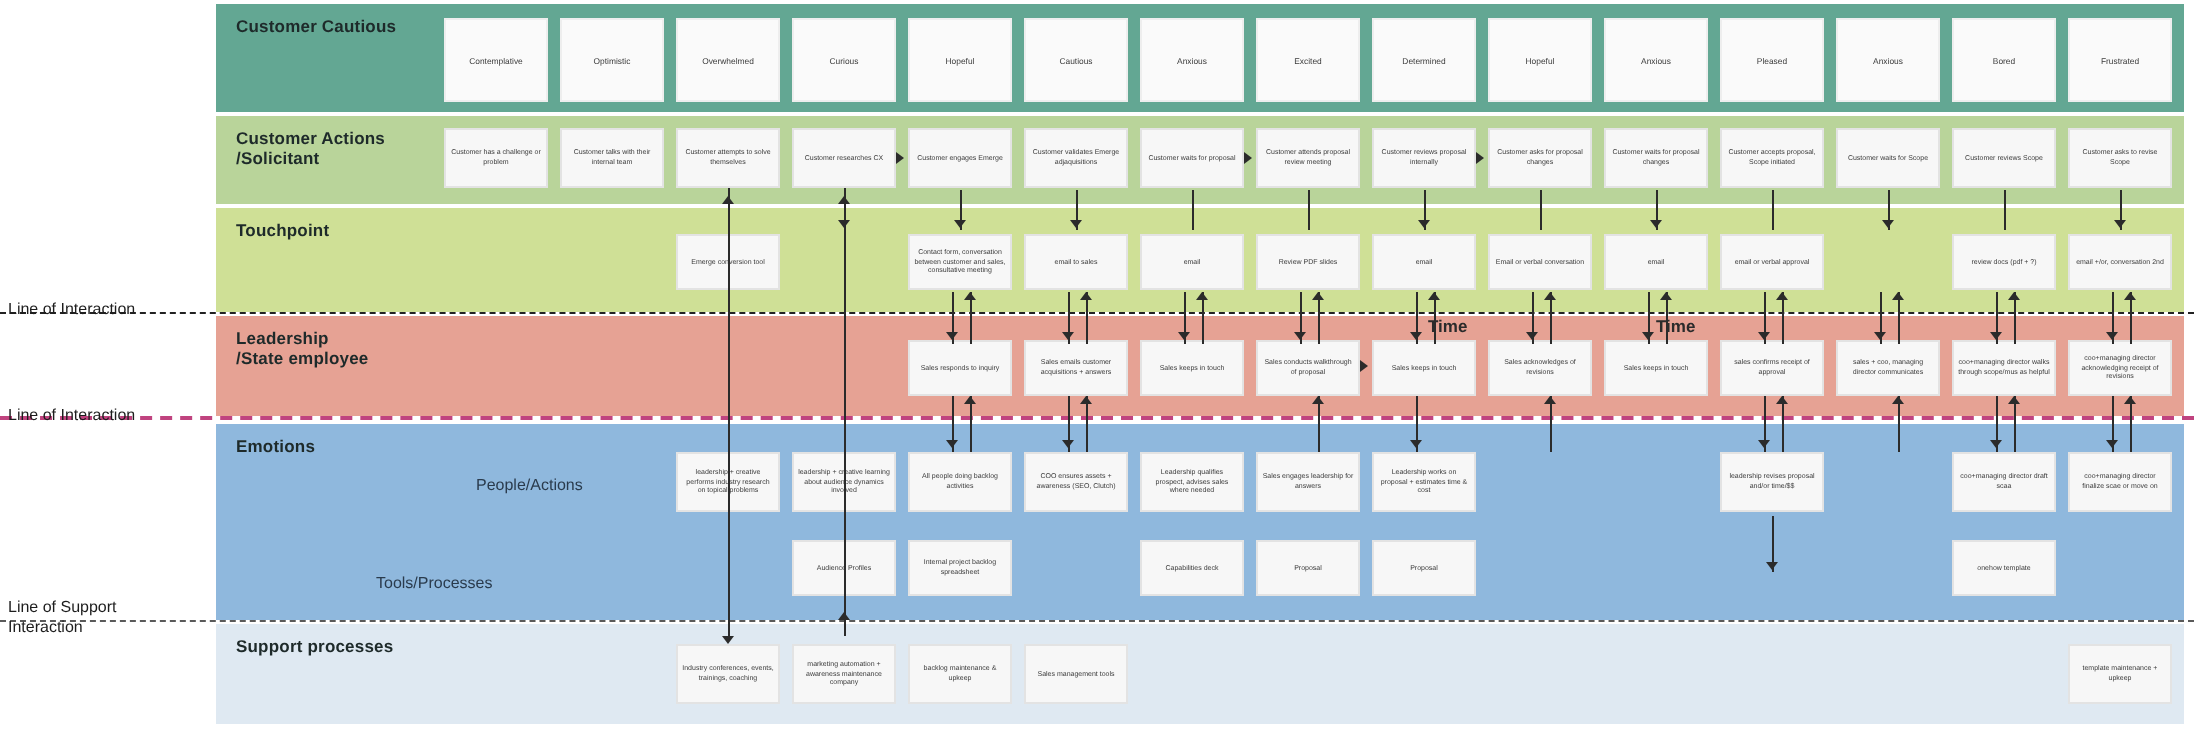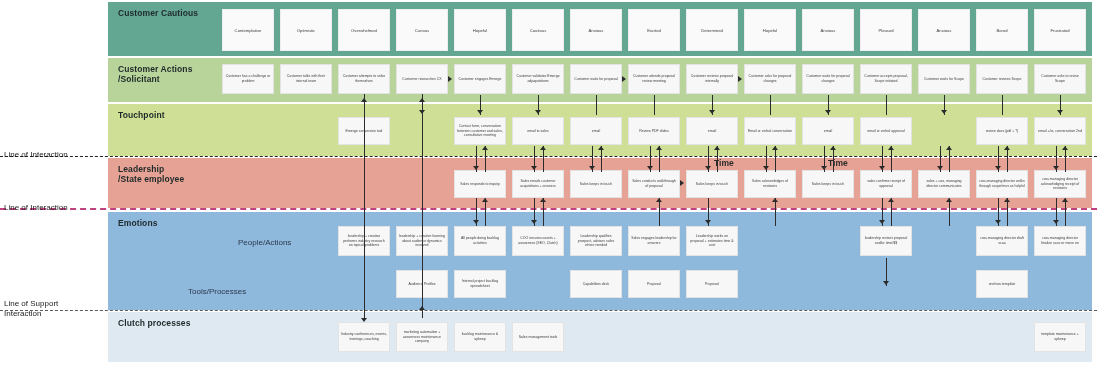--- a/index.html
+++ b/index.html
@@ -279,21 +279,21 @@
       </div>
       <div class="card" style="left: 578px; top: 58px; width: 52px; height: 28px;">
         <span>Proposal</span>
       </div>
       <div class="card" style="left: 868px; top: 58px; width: 52px; height: 28px;">
         <span>onehow template</span>
       </div>
     </div>
 
   <div class="band" id="band-support">
-    <div class="band-title">Clutch processes</div>
+    <div class="band-title">Support processes</div>
   <div class="card" style="left: 230px; top: 10px; width: 52px; height: 30px;">
         <span>Industry conferences, events, trainings, coaching</span>
       </div>
       <div class="card" style="left: 288px; top: 10px; width: 52px; height: 30px;">
         <span>marketing automation + awareness maintenance company</span>
       </div>
       <div class="card" style="left: 346px; top: 10px; width: 52px; height: 30px;">
         <span>backlog maintenance &amp; upkeep</span>
       </div>
       <div class="card" style="left: 404px; top: 10px; width: 52px; height: 30px;">

